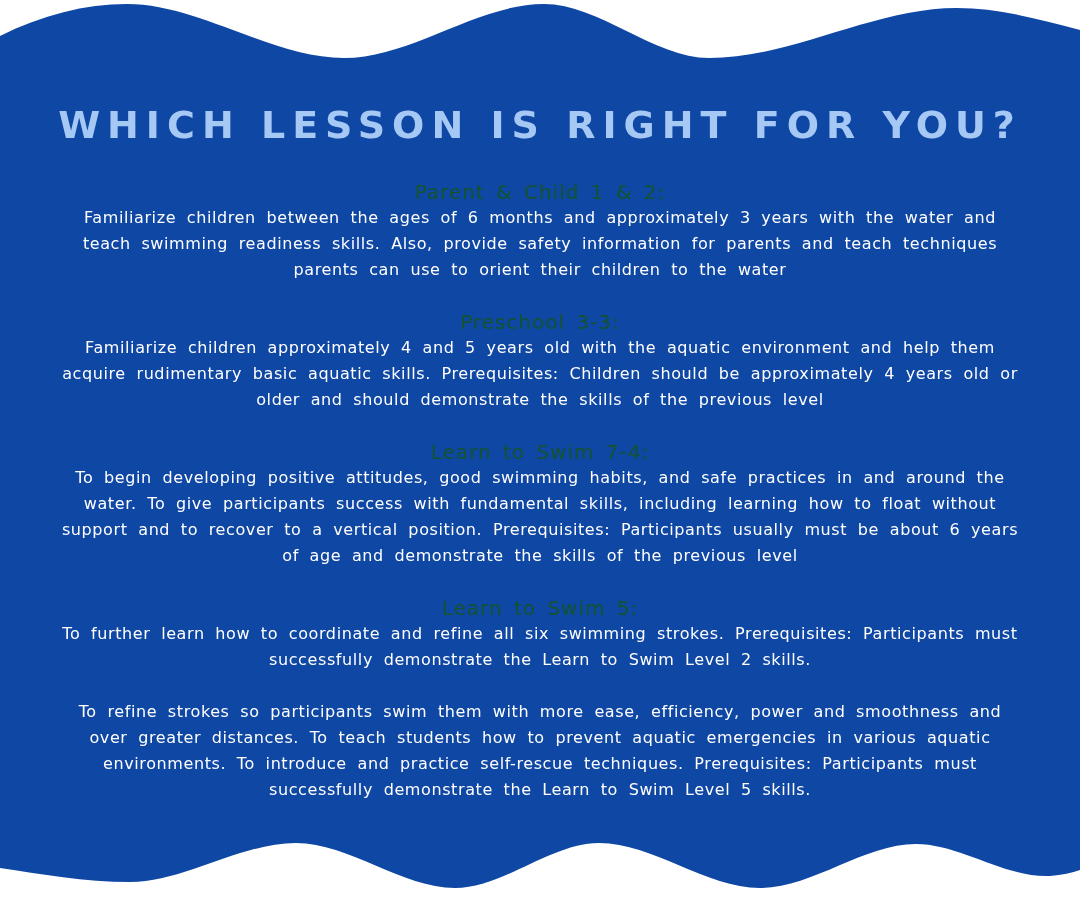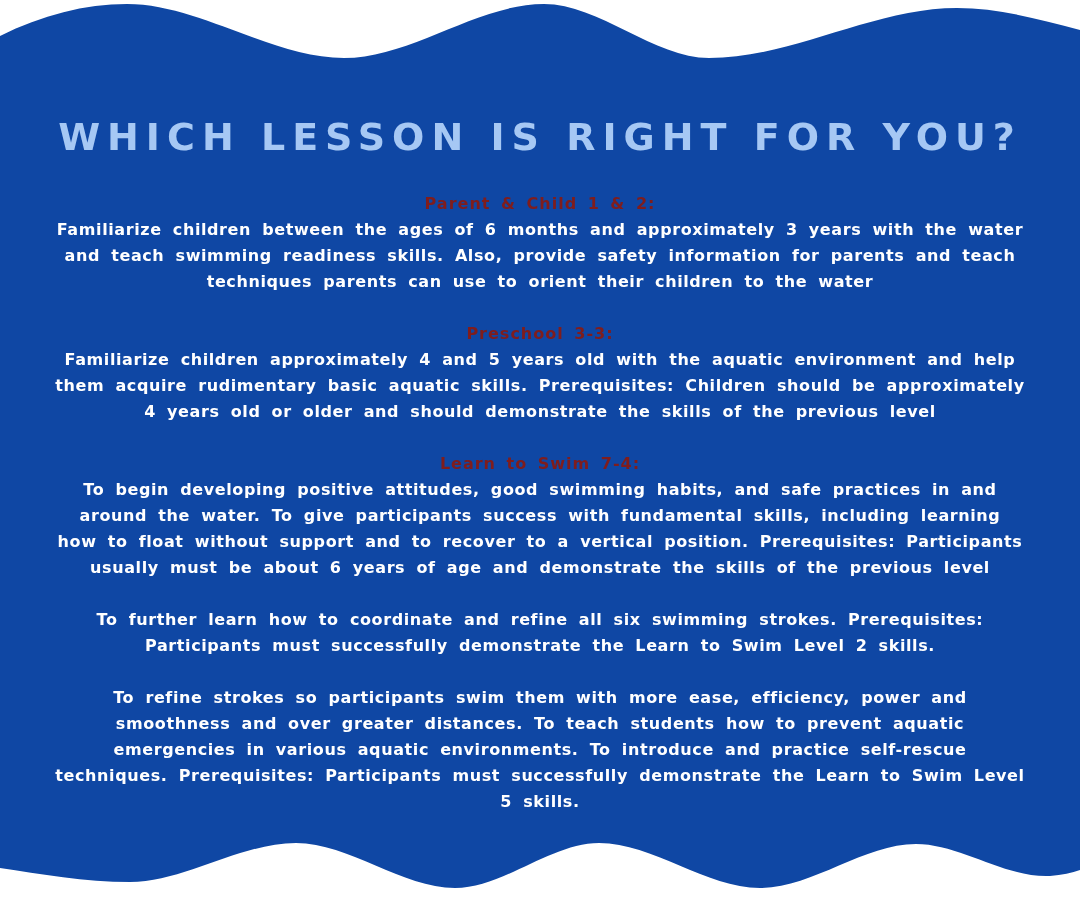--- a/index.html
+++ b/index.html
@@ -28,48 +28,48 @@
     background: #0f47a4;
   }
   .wave-bottom {
     position: absolute;
     top: 830px; left: 0;
     width: 1080px; height: 70px;
     display: block;
   }
   .content {
     position: absolute;
-    top: 16px; left: 55px;
+    top: 4px; left: 55px;
     width: 970px;
     text-align: center;
   }
   .title {
     margin: 98px 0 30px 0;
     font-size: 38px;
     line-height: 47px;
     font-weight: bold;
     letter-spacing: 7px;
     white-space: nowrap;
     color: #a6c8f4;
   }
   .section {
     margin-bottom: 26px;
   }
   .section-heading {
-    font-size: 16px;
+    font-size: 20px;
     line-height: 26px;
-    font-weight: bold;
+    font-weight: normal;
     letter-spacing: 1px;
     word-spacing: 4px;
-    color: #7f1d1d;
+    color: #14532d;
   }
   .section-body {
     font-size: 16px;
     line-height: 26px;
-    font-weight: bold;
+    font-weight: normal;
     letter-spacing: 0.6px;
     word-spacing: 5px;
     color: #ffffff;
   }
 </style>
 </head>
 <body>
 
 <div class="poster">
 
@@ -112,20 +112,21 @@
       <div class="section-heading">Preschool 3-3:</div>
       <div class="section-body">Familiarize children approximately 4 and 5 years old with the aquatic environment and help them acquire rudimentary basic aquatic skills. Prerequisites: Children should be approximately 4 years old or older and should demonstrate the skills of the previous level</div>
     </div>
 
     <div class="section">
       <div class="section-heading">Learn to Swim 7-4:</div>
       <div class="section-body">To begin developing positive attitudes, good swimming habits, and safe practices in and around the water. To give participants success with fundamental skills, including learning how to float without support and to recover to a vertical position. Prerequisites: Participants usually must be about 6 years of age and demonstrate the skills of the previous level</div>
     </div>
 
     <div class="section">
+      <div class="section-heading">Learn to Swim 5:</div>
       <div class="section-body">To further learn how to coordinate and refine all six swimming strokes. Prerequisites: Participants must successfully demonstrate the Learn to Swim Level 2 skills.</div>
     </div>
 
     <div class="section">
       <div class="section-body">To refine strokes so participants swim them with more ease, efficiency, power and smoothness and over greater distances. To teach students how to prevent aquatic emergencies in various aquatic environments. To introduce and practice self-rescue techniques. Prerequisites: Participants must successfully demonstrate the Learn to Swim Level 5 skills.</div>
     </div>
 
   </div>
 </div>
 

